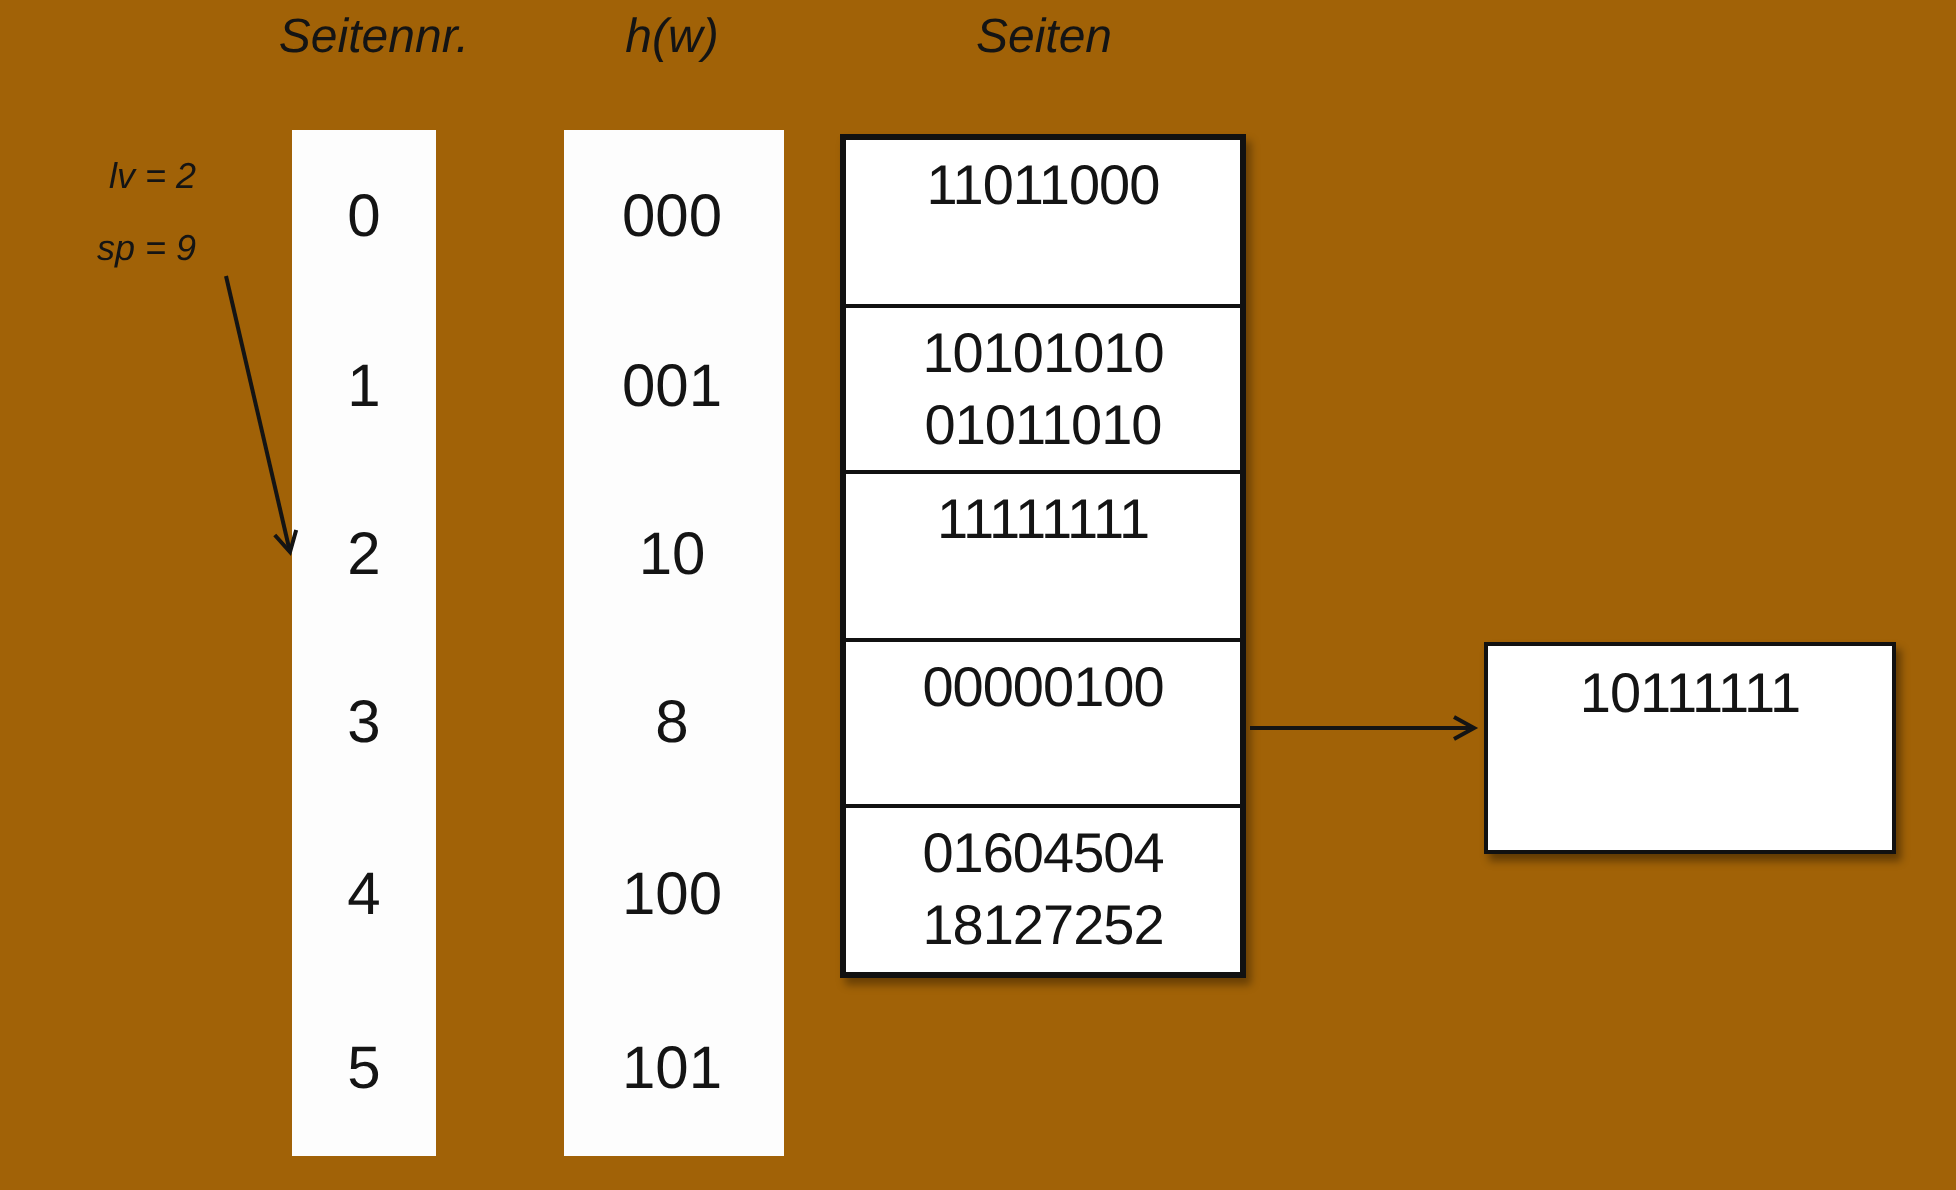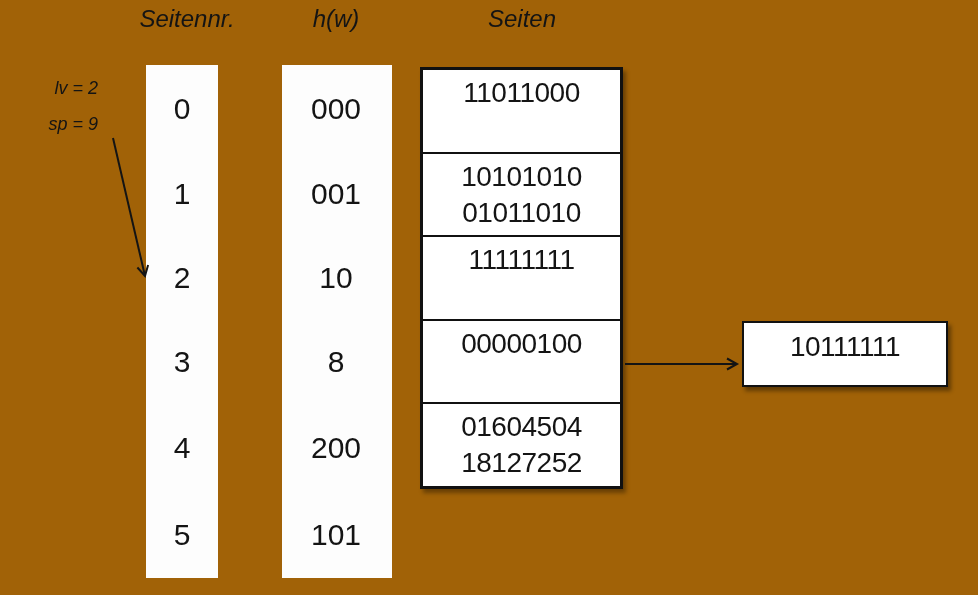--- a/index.html
+++ b/index.html
@@ -81,21 +81,21 @@
   .bline {
     display: block;
     font-size: 28px;
     line-height: 36px;
     letter-spacing: -0.5px;
   }
 
   .overflow-box {
     position: absolute;
     left: 742px; top: 321px;
-    width: 206px; height: 66px;
+    width: 206px; height: 106px;
     box-sizing: border-box;
     border: 2.5px solid #111;
     background: #ffffff;
     text-align: center;
     padding-top: 6px;
     box-shadow: 2.5px 3.5px 4px rgba(0,0,0,0.4);
   }
 
   .arrows {
     position: absolute;
@@ -125,21 +125,21 @@
   <div class="num r1">1</div>
   <div class="num r2">2</div>
   <div class="num r3">3</div>
   <div class="num r4">4</div>
   <div class="num r5">5</div>
 
   <div class="hash r0">000</div>
   <div class="hash r1">001</div>
   <div class="hash r2">10</div>
   <div class="hash r3">8</div>
-  <div class="hash r4">200</div>
+  <div class="hash r4">100</div>
   <div class="hash r5">101</div>
 
   <div class="pages-table">
     <div class="cell">
       <span class="bline">11011000</span>
       <span class="bline"></span>
     </div>
     <div class="cell">
       <span class="bline">10101010</span>
       <span class="bline">01011010</span>

